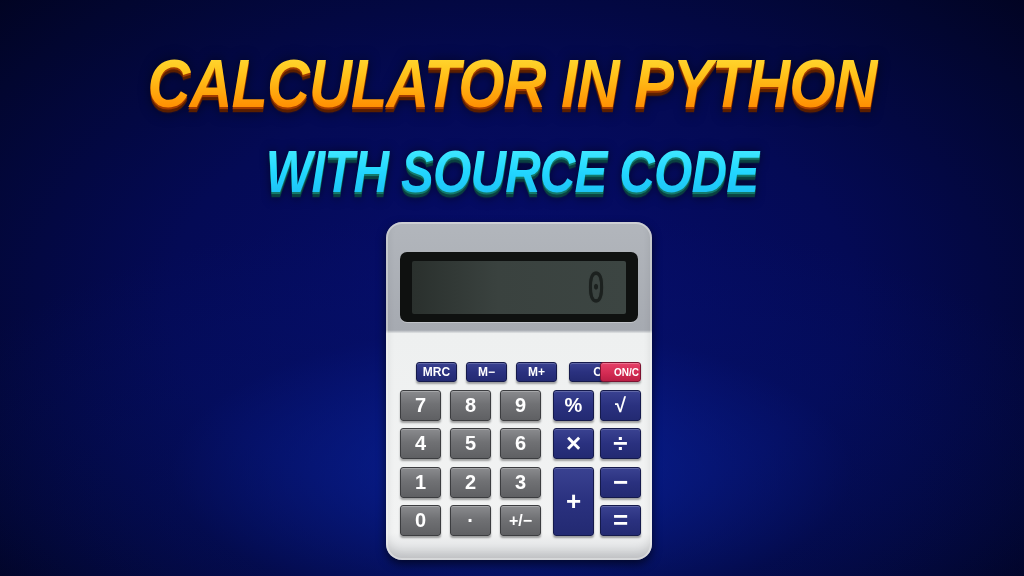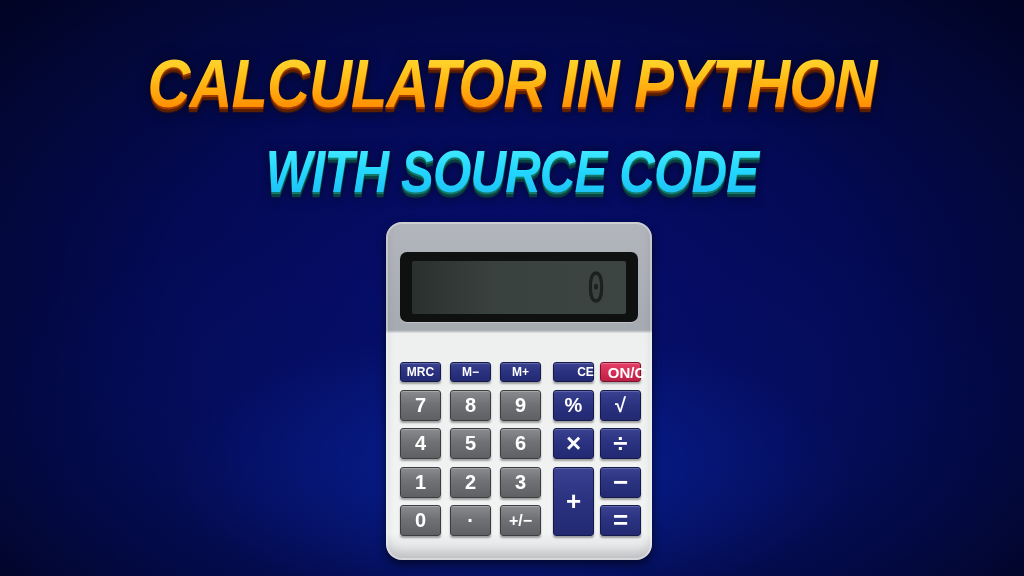--- a/index.html
+++ b/index.html
@@ -65,26 +65,26 @@
     border:1px solid #3c3d40;
     box-shadow: inset 0 1px 0 rgba(255,255,255,0.25), 0 2px 2px rgba(0,0,0,0.35);
     font-size:20px;
   }
   .key.blue {
     background: linear-gradient(180deg, #3a4291 0%, #2a317f 50%, #232a72 100%);
     border:1px solid #151a4c;
     box-shadow: inset 0 1px 0 rgba(255,255,255,0.2), 0 2px 2px rgba(0,0,0,0.35);
     font-size:20px;
   }
-  .key.small { font-size:12px; }
+  .key.small { font-size:12px;margin-left:16px; }
   .key.red {
     background: linear-gradient(180deg, #e64068 0%, #d22a52 60%, #bb1f45 100%);
     border:1px solid #7d1230;
     box-shadow: inset 0 1px 0 rgba(255,255,255,0.25), 0 2px 2px rgba(0,0,0,0.3);
-    font-size:15px;
+    font-size:10px;
     padding-left:12px;
   }
   .key.big { font-size:26px; }
 </style>
 </head>
 <body>
 
 <h1 class="title main">CALCULATOR IN PYTHON</h1>
 <h2 class="title sub">WITH SOURCE CODE</h2>
 

